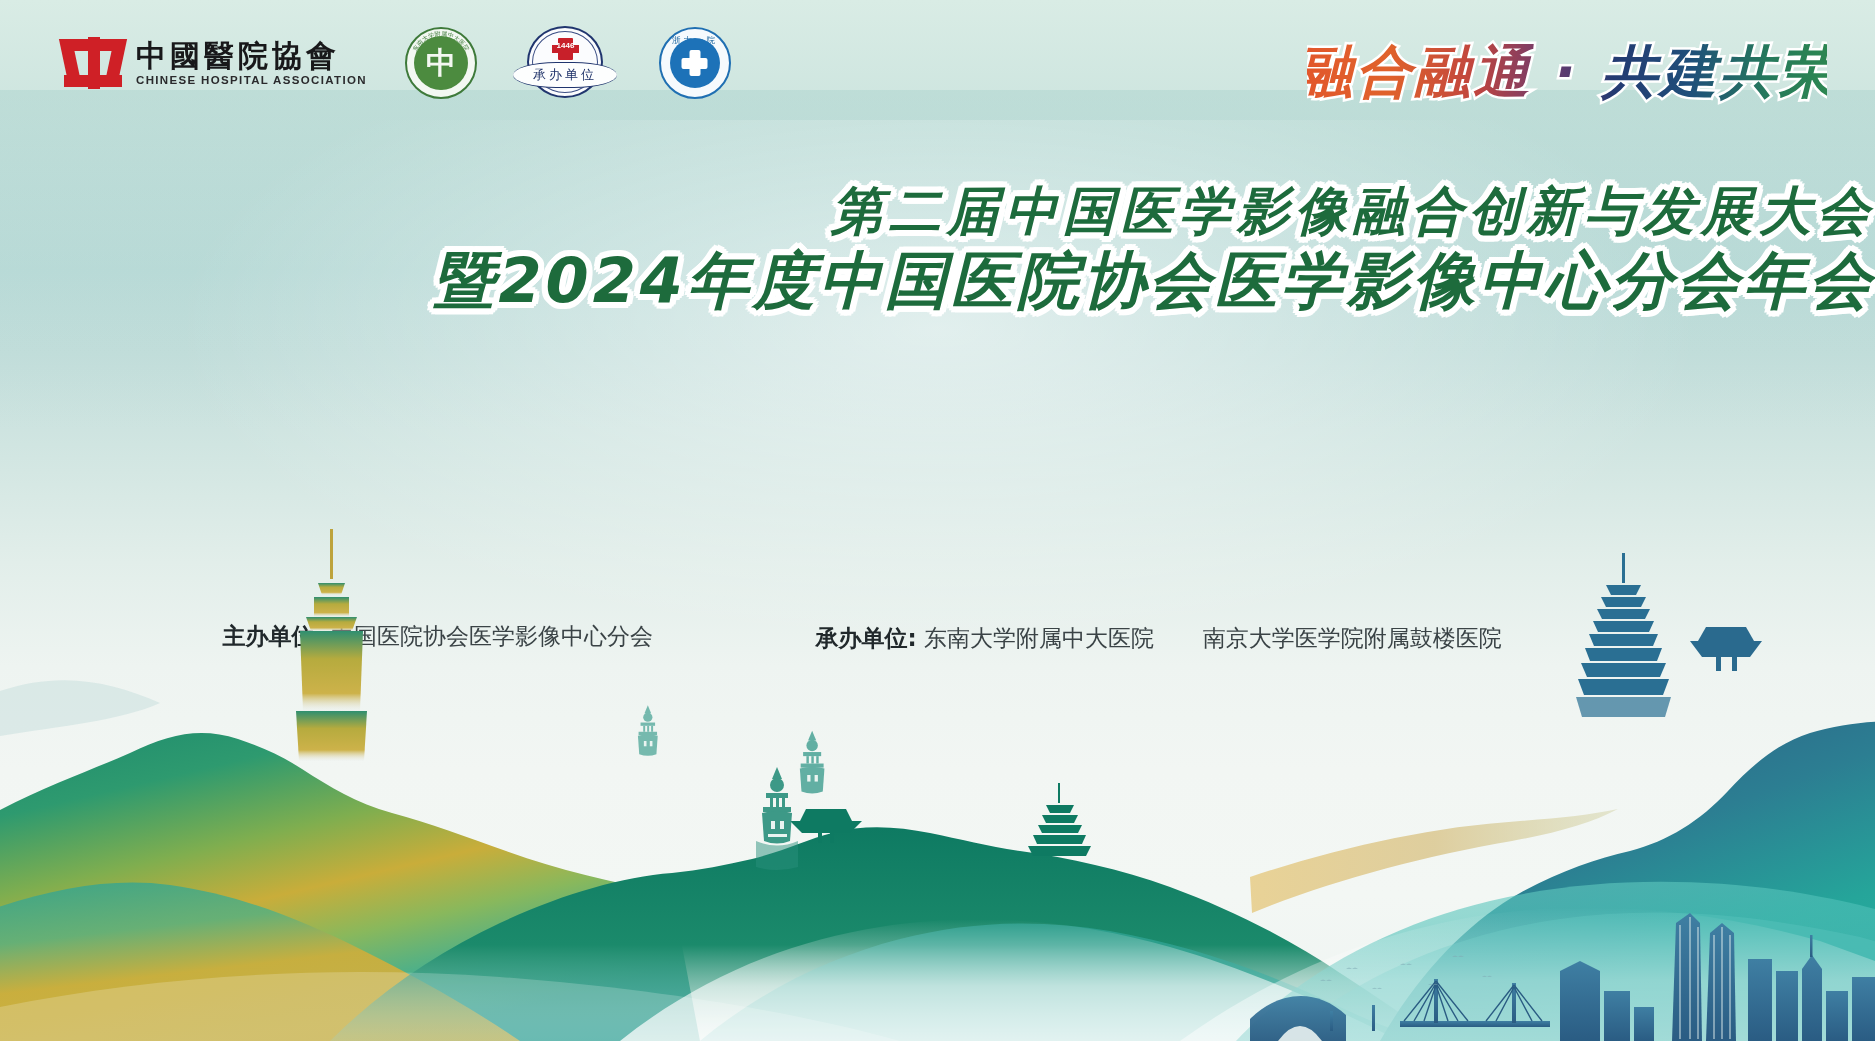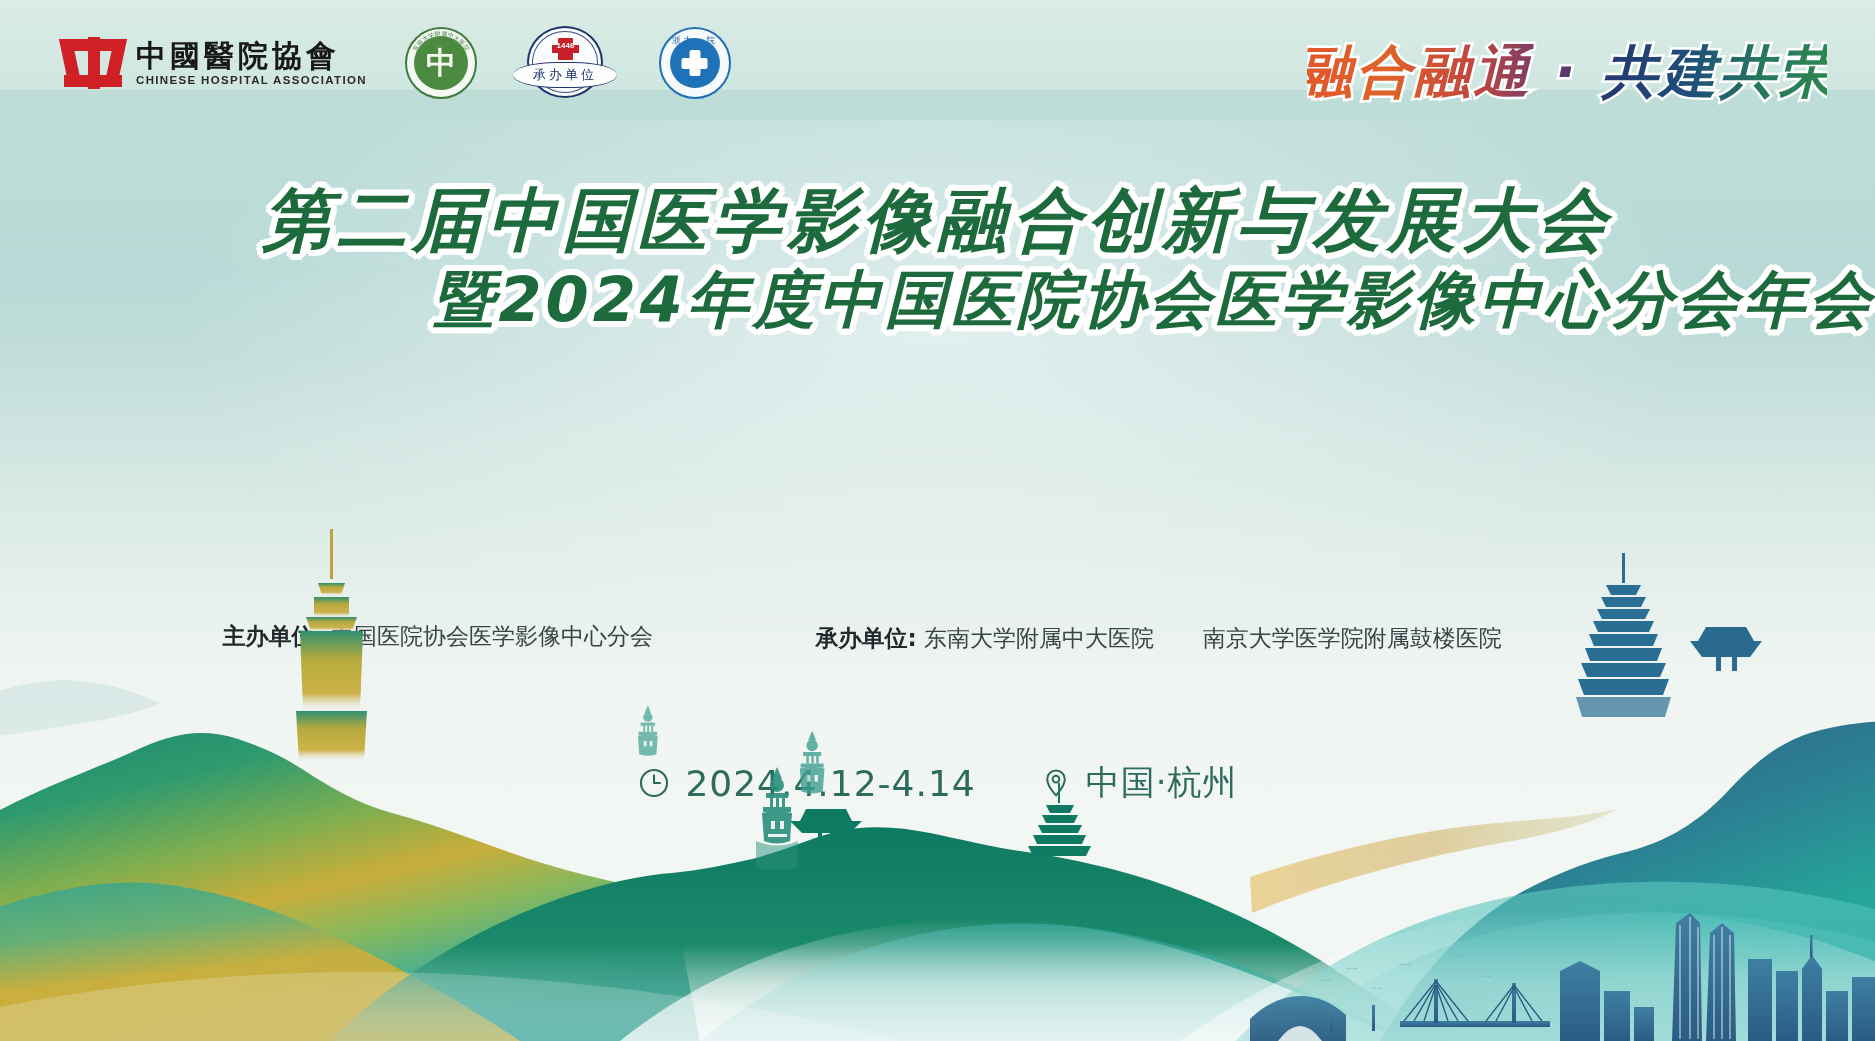--- a/index.html
+++ b/index.html
@@ -110,21 +110,21 @@
     line-height:1.12;
     font-style:italic;
     text-shadow:
        3px 0 0 #fff, -3px 0 0 #fff, 0 3px 0 #fff, 0 -3px 0 #fff,
        3px 3px 0 #fff, -3px 3px 0 #fff, 3px -3px 0 #fff, -3px -3px 0 #fff,
        5px 0 0 #fff, -5px 0 0 #fff, 0 5px 0 #fff, 0 -5px 0 #fff,
        4px 4px 0 #fff, -4px 4px 0 #fff, 4px -4px 0 #fff, -4px -4px 0 #fff,
        6px 2px 0 #fff, -6px 2px 0 #fff, 2px 6px 0 #fff, 2px -6px 0 #fff,
        -2px 6px 0 #fff, -2px -6px 0 #fff, 6px -2px 0 #fff, -6px -2px 0 #fff;
   }
-  .cn-title-1 { font-size:69px; }
+  .cn-title-1 { font-size:52px;text-align:right; }
   .cn-title-2 { font-size:62px; margin-top:6px; letter-spacing:4px;text-align:right; }
 
   .en-title { margin-top:22px; color:#4a7c4e; line-height:1.32; font-weight:400; }
   .en-1 { font-size:27px; color:#4f8052; }
   .en-2 { font-size:27px; color:#3e7a54; }
 
   
   .orgs { position:absolute; left:0; top:615px; width:100%; }
   .orgs-inner { position:relative; width:1500px; margin:0 auto; font-size:23px; color:#3a4346; line-height:1.85;
                 font-family:"DejaVu Sans","Liberation Sans",sans-serif; }
@@ -244,36 +244,20 @@
         <div>
           <span class="org-lbl">承办单位:</span>
           <span>东南大学附属中大医院</span>
           <span class="org-gap"></span>
           <span>南京大学医学院附属鼓楼医院</span>
         </div>
       </div>
     </div>
   </div>
 
-  <div class="meta">
-    <div class="meta-item">
-      <svg class="ico" width="34" height="34" viewBox="0 0 24 24">
-        <circle cx="12" cy="12" r="9.2" fill="none" stroke="#2f6a5d" stroke-width="1.5"></circle>
-        <path d="M12 6.6 V12 H16.2" fill="none" stroke="#2f6a5d" stroke-width="1.5" stroke-linecap="round" stroke-linejoin="round"></path>
-      </svg>
-      <span class="meta-date">2024.4.12-4.14</span>
-    </div>
-    <div class="meta-item">
-      <svg class="ico" width="32" height="34" viewBox="0 0 24 24">
-        <path d="M12 2.6c-3.7 0-6.6 2.9-6.6 6.5 0 4.8 6.6 12.2 6.6 12.2s6.6-7.4 6.6-12.2c0-3.6-2.9-6.5-6.6-6.5z" fill="none" stroke="#2f6a5d" stroke-width="1.5" stroke-linejoin="round"></path>
-        <circle cx="12" cy="9.1" r="2.5" fill="none" stroke="#2f6a5d" stroke-width="1.5"></circle>
-      </svg>
-      <span class="meta-place">中国·杭州</span>
-    </div>
-  </div>
 
   <div class="scenery">
     <svg viewBox="0 0 1875 520" preserveAspectRatio="none">
       <defs>
         <linearGradient id="mtnLeft" x1="0" y1="0" x2="0.55" y2="1">
           <stop offset="0%" stop-color="#1d8a6e"></stop>
           <stop offset="22%" stop-color="#2e9a6f"></stop>
           <stop offset="42%" stop-color="#7fae4f"></stop>
           <stop offset="58%" stop-color="#c9ad3a"></stop>
           <stop offset="72%" stop-color="#89b85c"></stop>

